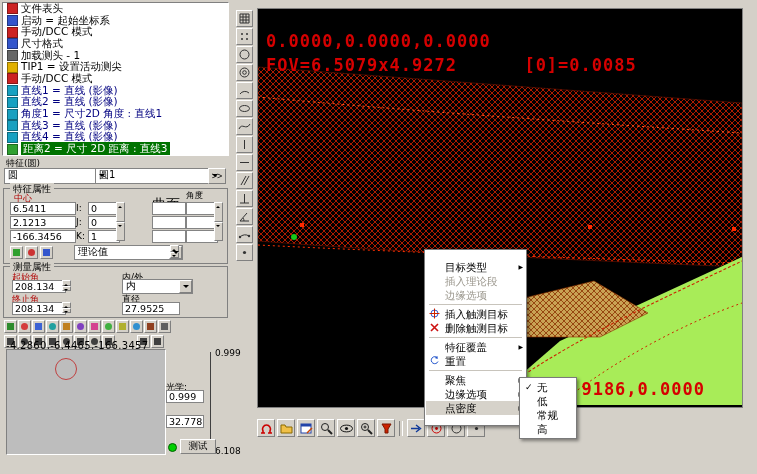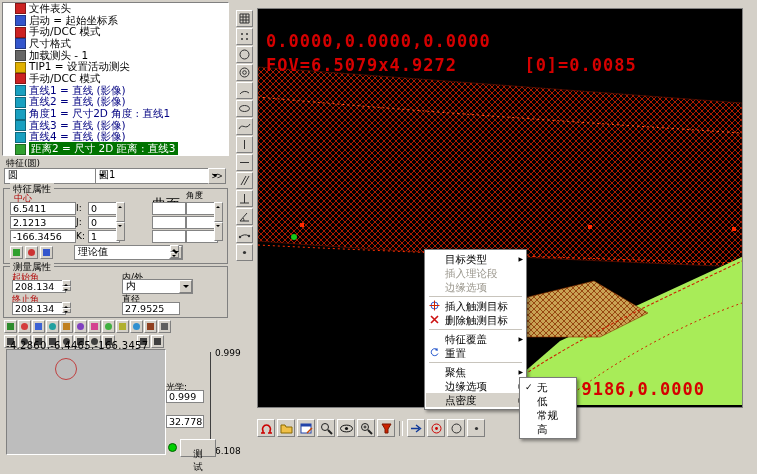--- a/index.html
+++ b/index.html
@@ -8,21 +8,21 @@
        overflow:hidden;outline:1px solid #808080}
   .abs{position:absolute}
   .sunken{border:1px solid;border-color:#808080 #fff #fff #808080}
   .raised{border:1px solid;border-color:#fff #808080 #808080 #fff;background:#d4d0c8}
   .field{background:#fff;border:1px solid #848484;font-size:9.5px;line-height:11px;
          padding:0 2px;overflow:hidden;white-space:nowrap}
   .lbl{font-size:9px;white-space:nowrap}
   .red{color:#b00000}
   
   #tree{left:2px;top:2px;width:225px;height:152px;background:#fff;overflow:hidden}
-  .titem{height:11.7px;display:flex;align-items:center;padding-left:12px;white-space:nowrap;font-size:10.5px}
+  .titem{height:11.7px;display:flex;align-items:center;padding-left:4px;white-space:nowrap;font-size:10.5px}
   .ticon{width:9px;height:9px;margin-right:3px;flex:none;border:1px solid rgba(0,0,0,.35);background:var(--c)}
   .blue{color:#000080}
   .sel{background:#007300;color:#fff;padding:0 2px}
   
   .group{position:absolute;border:1px solid #808080}
   .grouplabel{position:absolute;top:-6px;left:6px;background:#d4d0c8;padding:0 3px;font-size:9.5px}
   
   .combo{position:absolute;background:#fff;border:1px solid #848484;font-size:10px;line-height:12px;
          padding:0 14px 0 3px;white-space:nowrap;overflow:hidden}
   .combo::after{content:"";position:absolute;right:0;top:0;bottom:0;width:11px;background:#d4d0c8;
@@ -43,21 +43,21 @@
   .mi{width:13px;height:13px;border:1px solid;border-color:#fff #808080 #808080 #fff;background:#d4d0c8;
       display:inline-block;margin-right:1px;box-sizing:border-box}
   .mi i{display:block;width:7px;height:7px;margin:2px auto;background:var(--c)}
   .mi.round i{border-radius:50%}
   
   #vp{left:257px;top:8px;width:484px;height:398px;background:#000;border:1px solid #808080}
   .ovl{position:absolute;color:#d60000;font-family:"DejaVu Sans Mono","Liberation Mono",monospace;
        font-size:17px;font-weight:bold;letter-spacing:1px;white-space:pre}
   
   #ctx{left:424px;top:249px;width:99px;background:#fff;border:1px solid #7a7a7a;
-       box-shadow:2px 2px 3px rgba(0,0,0,.4);padding:2px 1px;z-index:30}
+       box-shadow:2px 2px 3px rgba(0,0,0,.4);padding:10px 1px;z-index:30}
   .mitem{position:relative;height:14px;line-height:14px;padding:0 12px 0 19px;font-size:10.5px;white-space:nowrap}
   .mitem.dis{color:#9a968c}
   .mitem.active{background:#d6d2ca}
   .mitem .sub{position:absolute;right:2px;top:0;font-size:6px}
   .msep{height:1px;background:#c8c4bc;margin:2px 3px}
   .micon{position:absolute;left:3px;top:1px;width:11px;height:11px}
   #sub{left:519px;top:377px;width:54px;background:#fff;border:1px solid #7a7a7a;
        box-shadow:2px 2px 3px rgba(0,0,0,.4);padding:2px 1px;z-index:31}
   .sitem{position:relative;height:14px;line-height:14px;padding:0 6px 0 16px;font-size:10.5px;white-space:nowrap}
   .check{position:absolute;left:4px;top:0;font-size:9px}
@@ -223,21 +223,21 @@
   <div id="preview" class="abs sunken">
     <div id="previewCircle"></div>
   </div>
   <div class="abs ruler"></div>
   <span class="abs lbl" style="left:215px;top:348px">0.999</span>
   <span class="abs lbl" style="left:166px;top:381px">光学:</span>
   <div class="field abs" style="left:166px;top:390px;width:32px;height:11px">0.999</div>
   <div class="field abs" style="left:166px;top:415px;width:32px;height:11px">32.778</div>
   <span class="abs lbl" style="left:215px;top:446px">6.108</span>
   <span class="abs" style="left:168px;top:443px;width:7px;height:7px;background:#00d000;border-radius:50%;border:1px solid #006000"></span>
-  <button class="raised abs" style="left:180px;top:439px;width:36px;height:15px;font-size:9.5px;padding:8px">测试</button>
+  <button class="raised abs" style="left:180px;top:439px;width:36px;height:15px;font-size:9.5px;padding:0">测试</button>
 
   <div id="vtools" class="abs">
     <button class="tbtn">
         <svg width="13" height="13">
           <path d="M2,2h9v9h-9z M5,2v9 M8,2v9 M2,5h9 M2,8h9" stroke="#333" fill="none"></path>
         </svg>
       </button>
     <button class="tbtn">
         <svg width="13" height="13">
           <g fill="#333">

